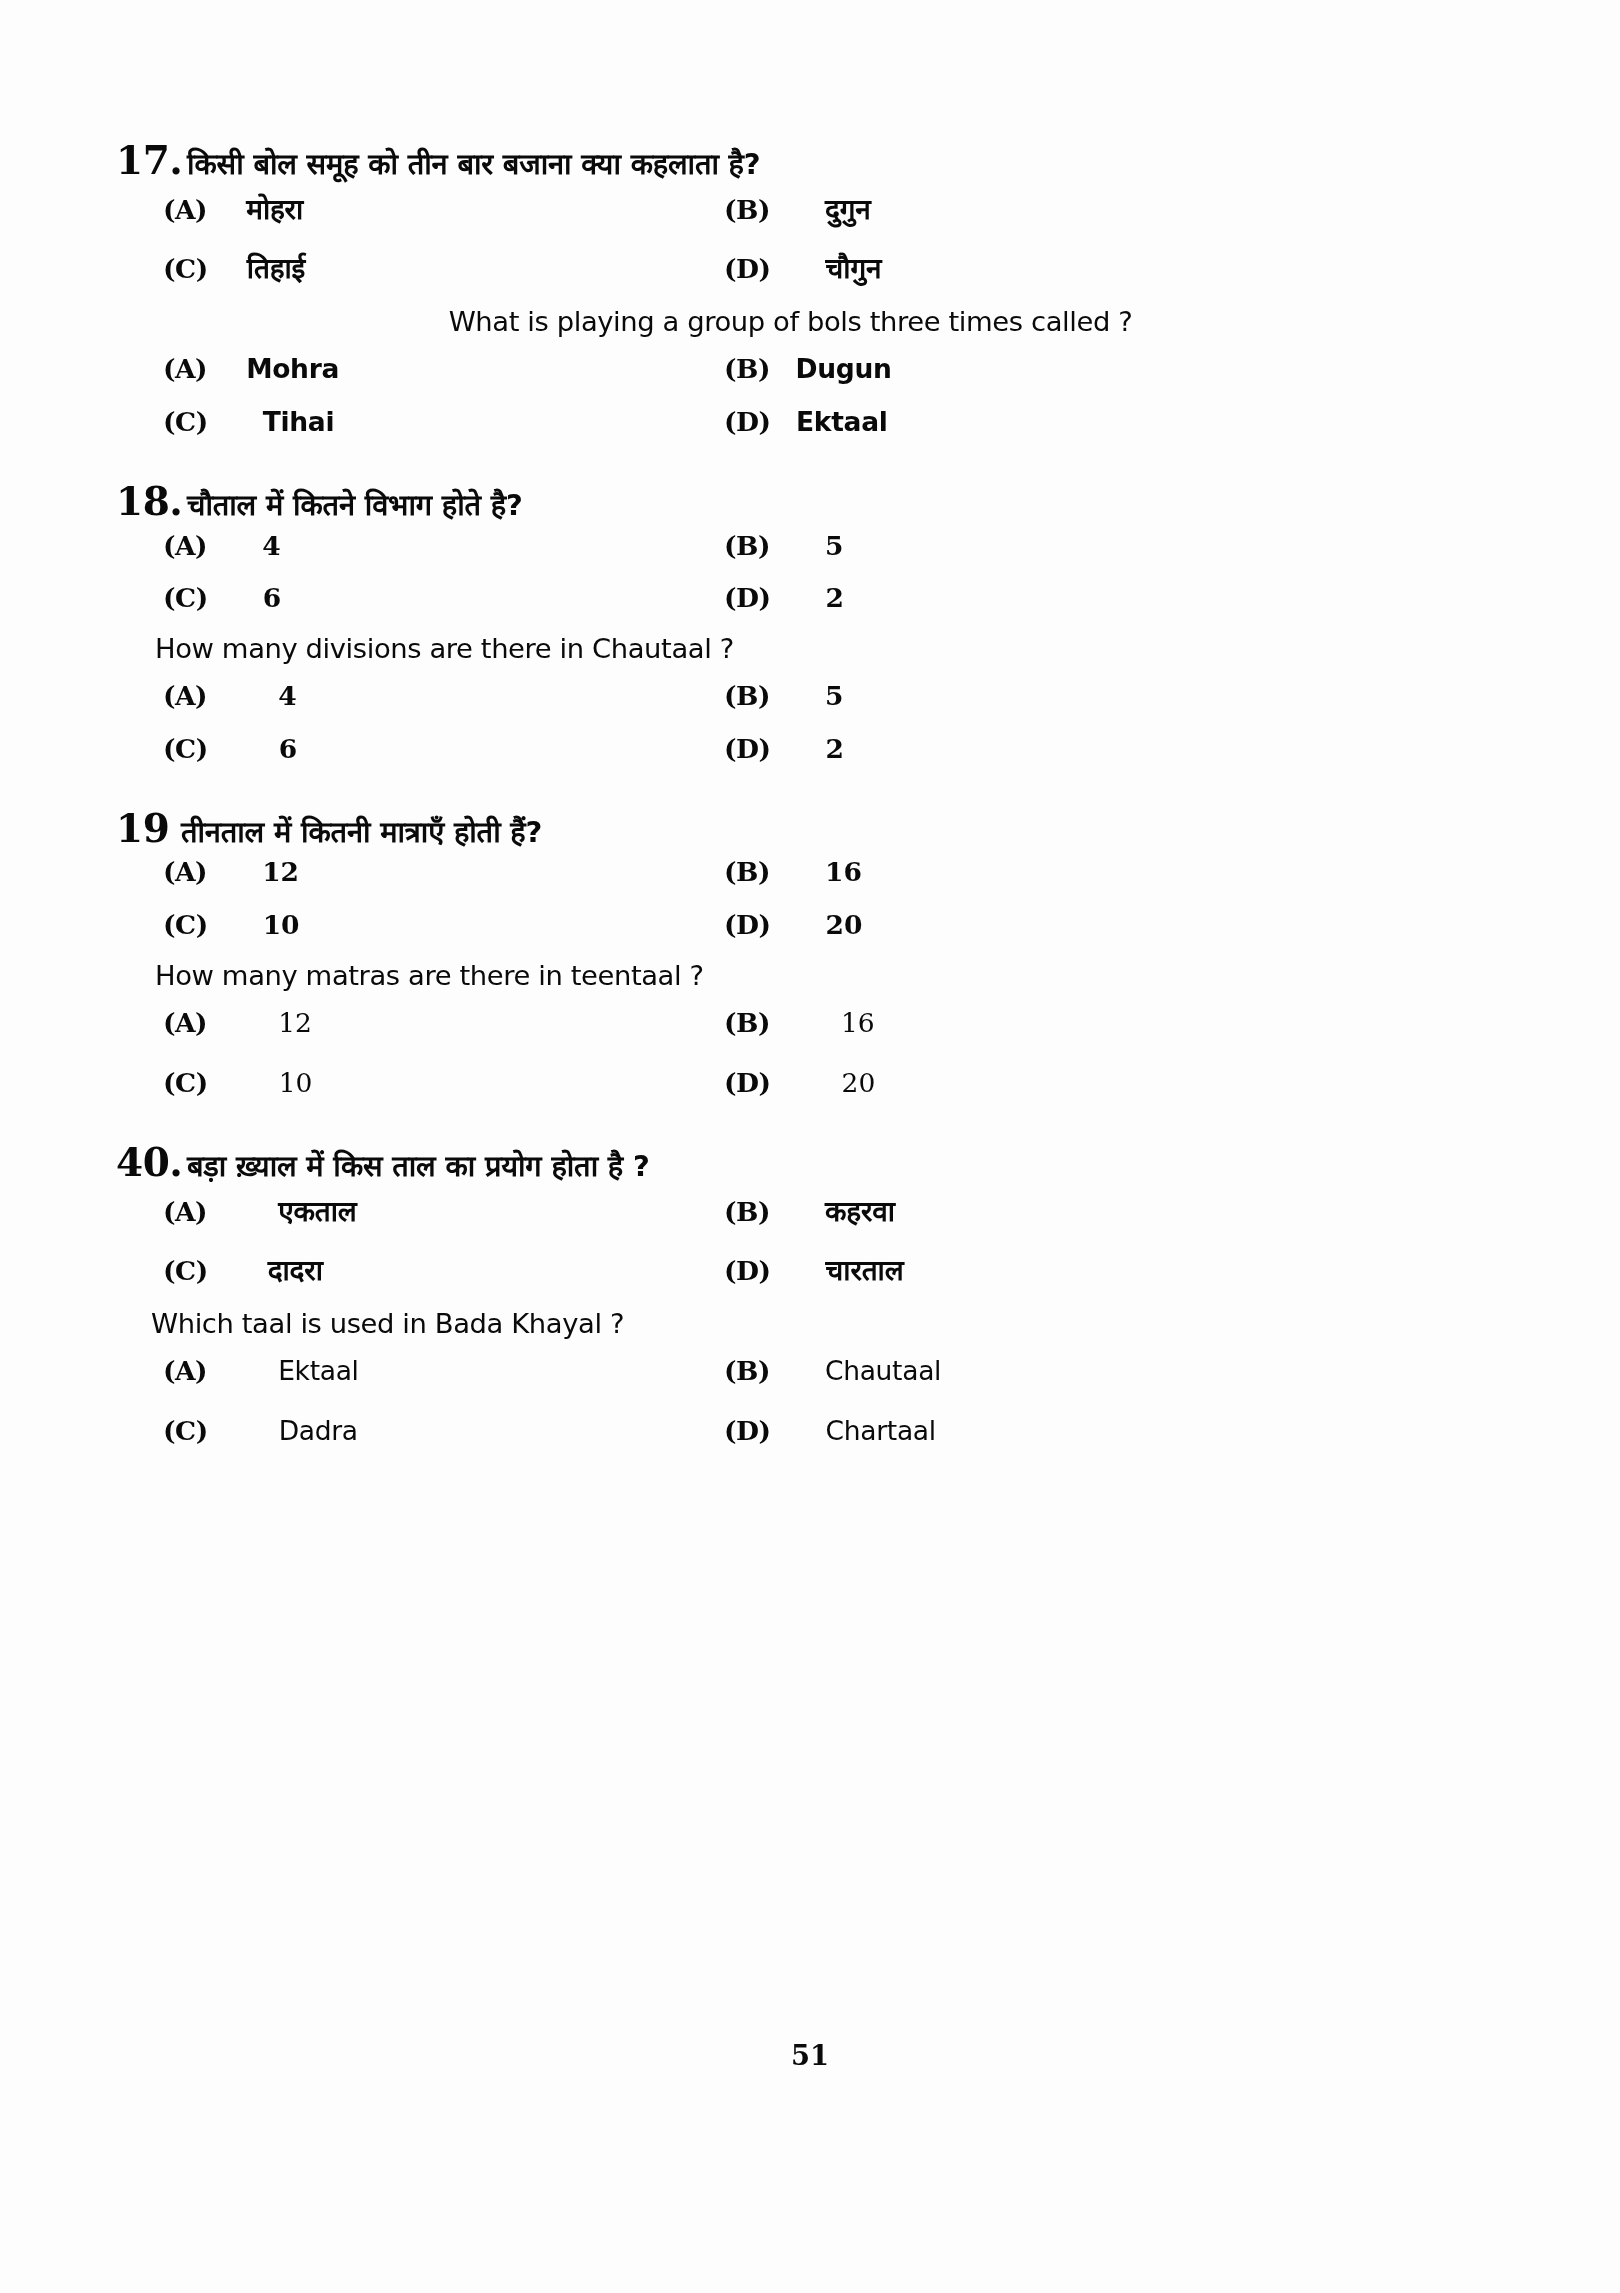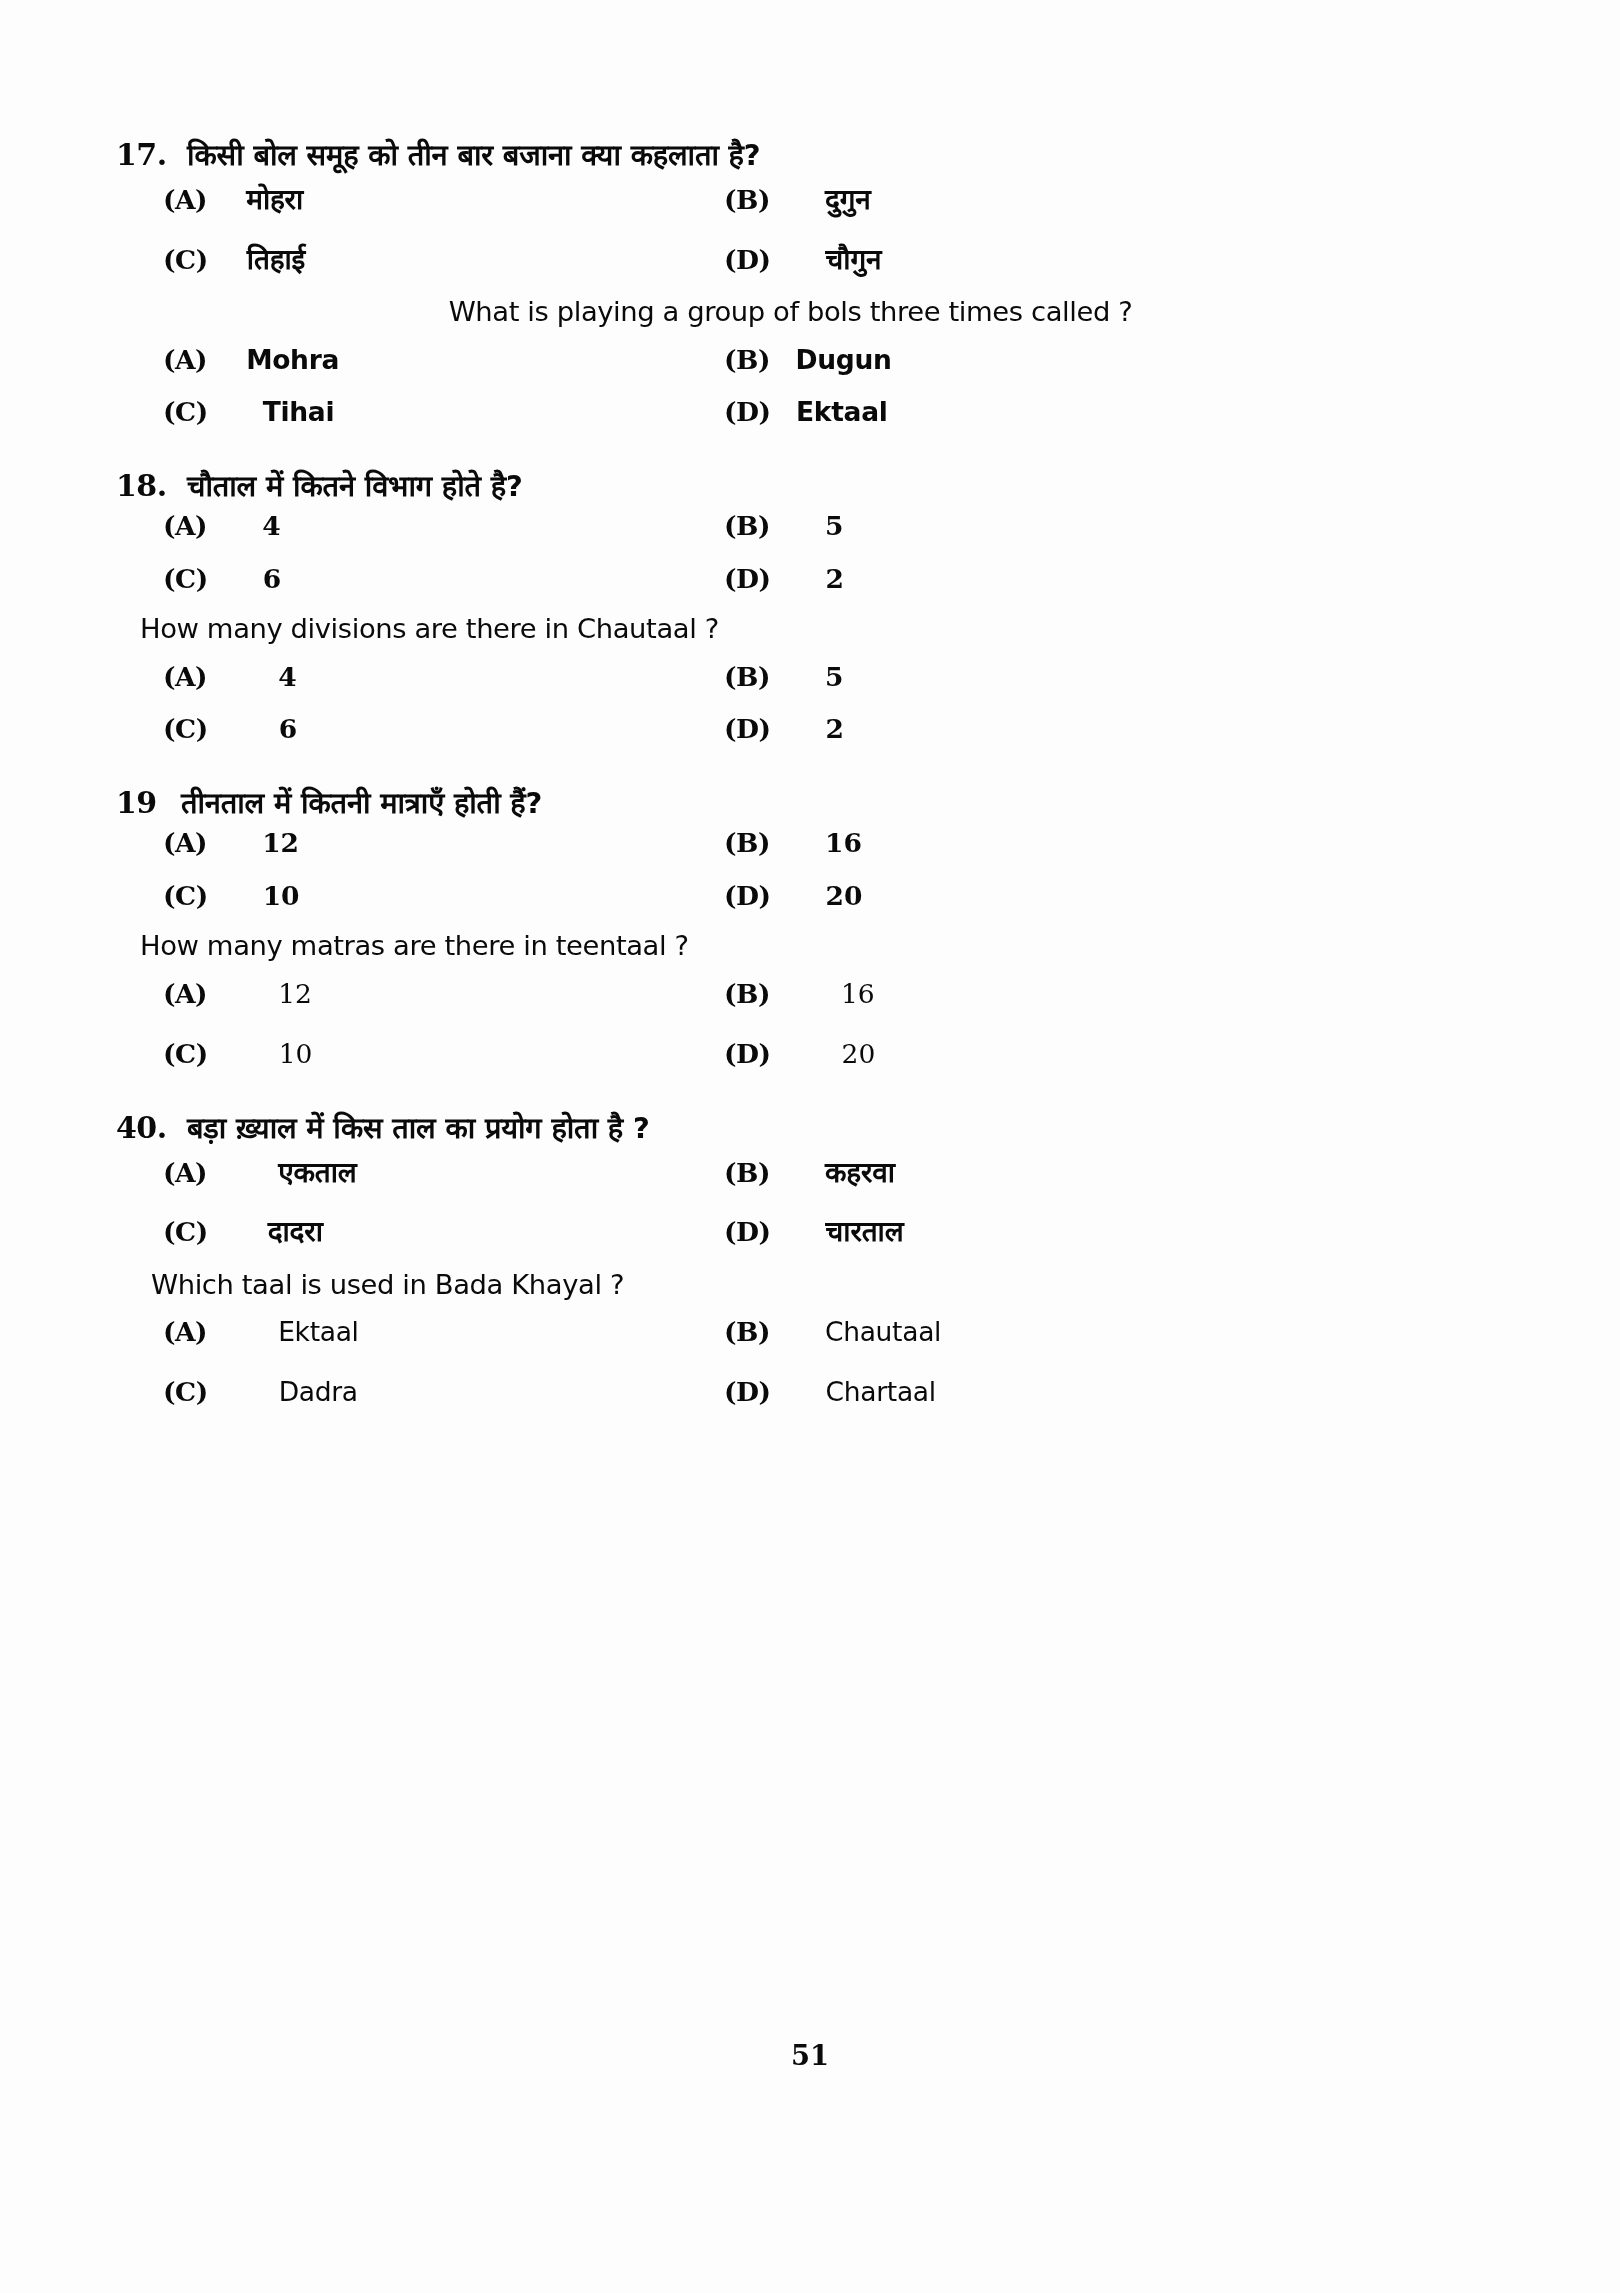--- a/index.html
+++ b/index.html
@@ -37,21 +37,21 @@
 
   .qline {
     display: flex;
     align-items: baseline;
     margin-bottom: 5.9px;
   }
 
   .qnum {
     font-family: "DejaVu Serif", serif;
     font-weight: 700;
-    font-size: 30px;
+    font-size: 39px;
     width: 71px;
     flex: 0 0 71px;
     letter-spacing: -0.5px;
   }
 
   .qnum.narrow { width: 65px; flex: 0 0 65px; }
 
   .qtext-hi {
     font-family: "DejaVu Sans", sans-serif;
     font-weight: 700;
@@ -66,21 +66,21 @@
     font-size: 27.4px;
     letter-spacing: -0.4px;
     line-height: 1.3;
   }
 
   .en-stem {
     margin: 17.6px 0 13.7px 55px;
   }
   .en-stem.indent-b { margin-left: 55px; text-align: center; }
   .en-stem.indent-c { margin-left: 35px; }
-  .en-stem.indent-d { margin-left: 24px; }
+  .en-stem.indent-d { margin-left: 39px; }
 
   
   .opt-row {
     display: flex;
     margin: 0 0 3.9px 0;
     align-items: baseline;
   }
 
   .opt-cell {
     display: flex;

